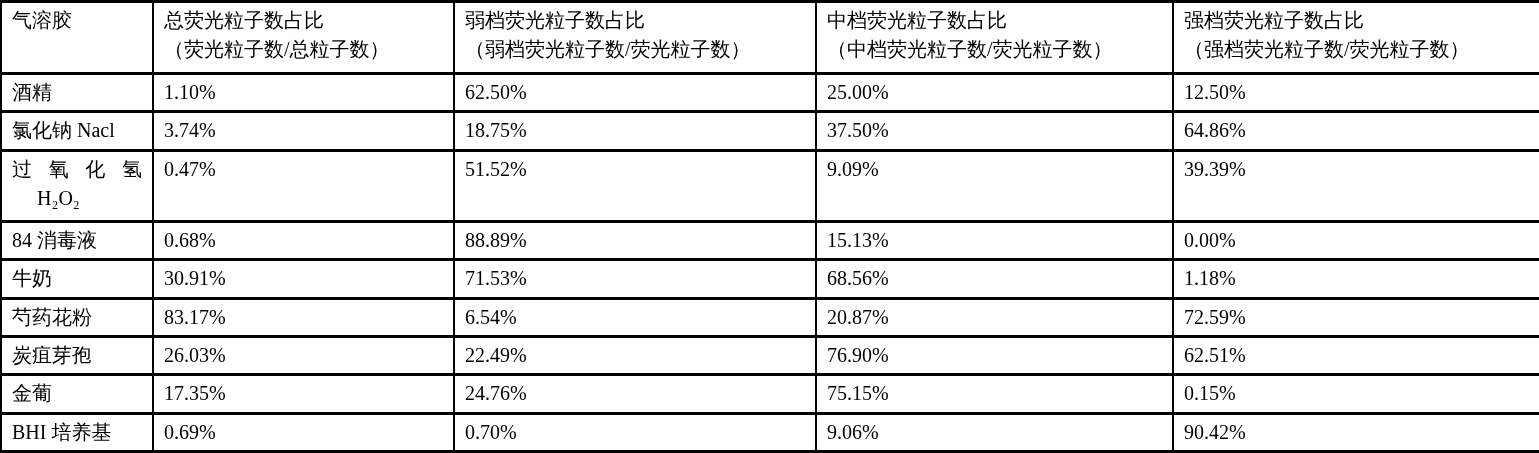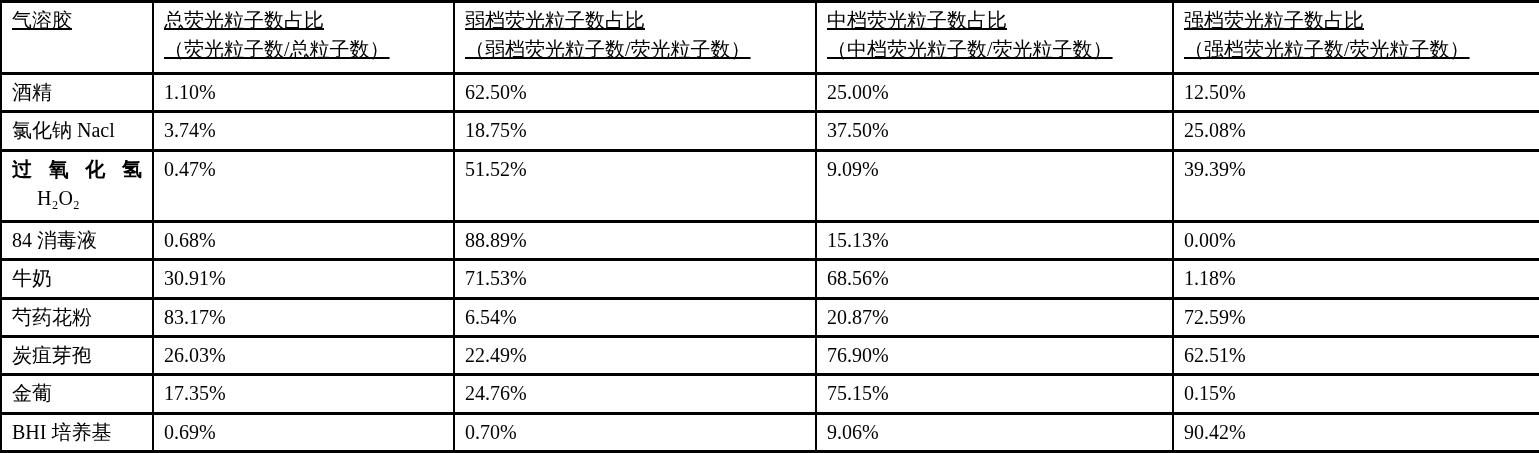--- a/index.html
+++ b/index.html
@@ -30,29 +30,28 @@
     line-height: 29px;
     padding: 3px 10px 2px 10px;
     overflow: hidden;
   }
   tr.r-header { height: 72px; }
   tr.r-single { height: 35px; }
   tr.r-first  { height: 36px; }
   tr.r-double { height: 69px; }
   tr.r-last   { height: 31px; }
 
-  .hline { display: block; text-decoration: underline; }
+  .hline { display: block; }
 
   
   .j {
     display: block;
     text-align: justify;
     text-align-last: justify;
     text-justify: inter-character;
-    font-weight: bold;
   }
   .formula { display: block; margin-left: 25px; }
 </style>
 </head>
 <body>
 
 <table class="doc-table">
   <colgroup>
     <col style="width:152px">
     <col style="width:301px">
@@ -89,21 +88,21 @@
       <td>1.10%</td>
       <td>62.50%</td>
       <td>25.00%</td>
       <td>12.50%</td>
     </tr>
     <tr class="r-single">
       <td><span>氯化钠 Nacl</span></td>
       <td>3.74%</td>
       <td>18.75%</td>
       <td>37.50%</td>
-      <td>25.08%</td>
+      <td>64.86%</td>
     </tr>
     <tr class="r-double">
       <td>
         <span class="j">过氧化氢</span>
         <span class="formula">H₂O₂</span>
       </td>
       <td>0.47%</td>
       <td>51.52%</td>
       <td>9.09%</td>
       <td>39.39%</td>

